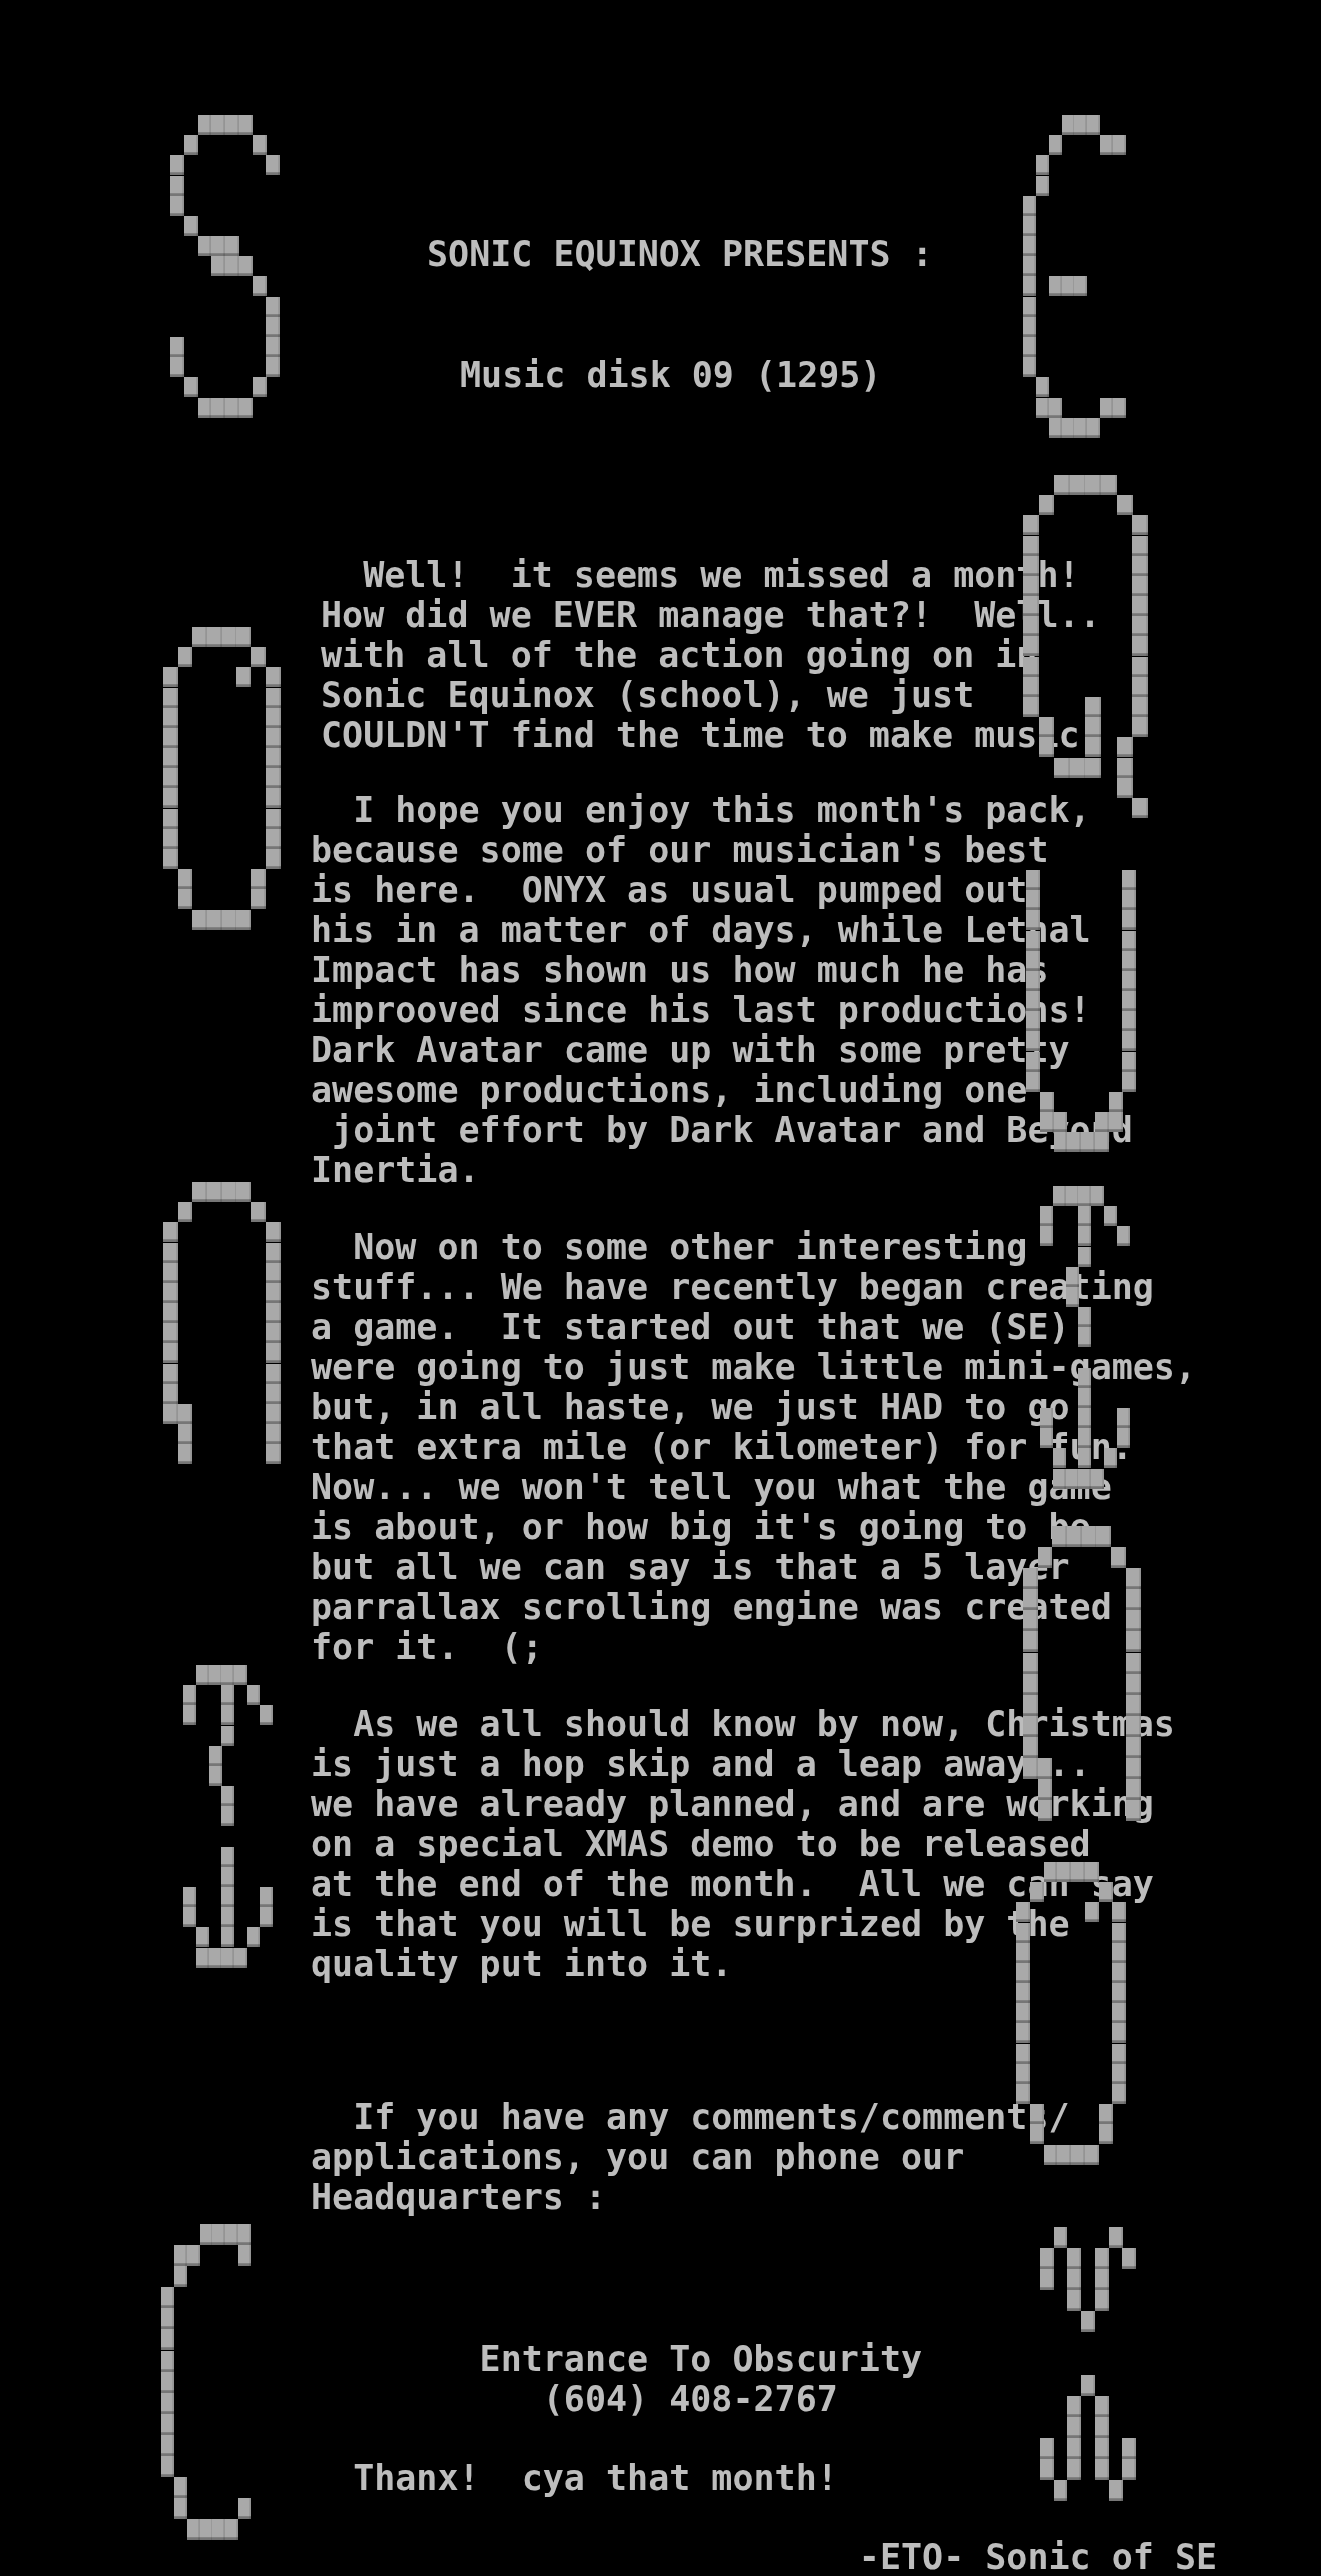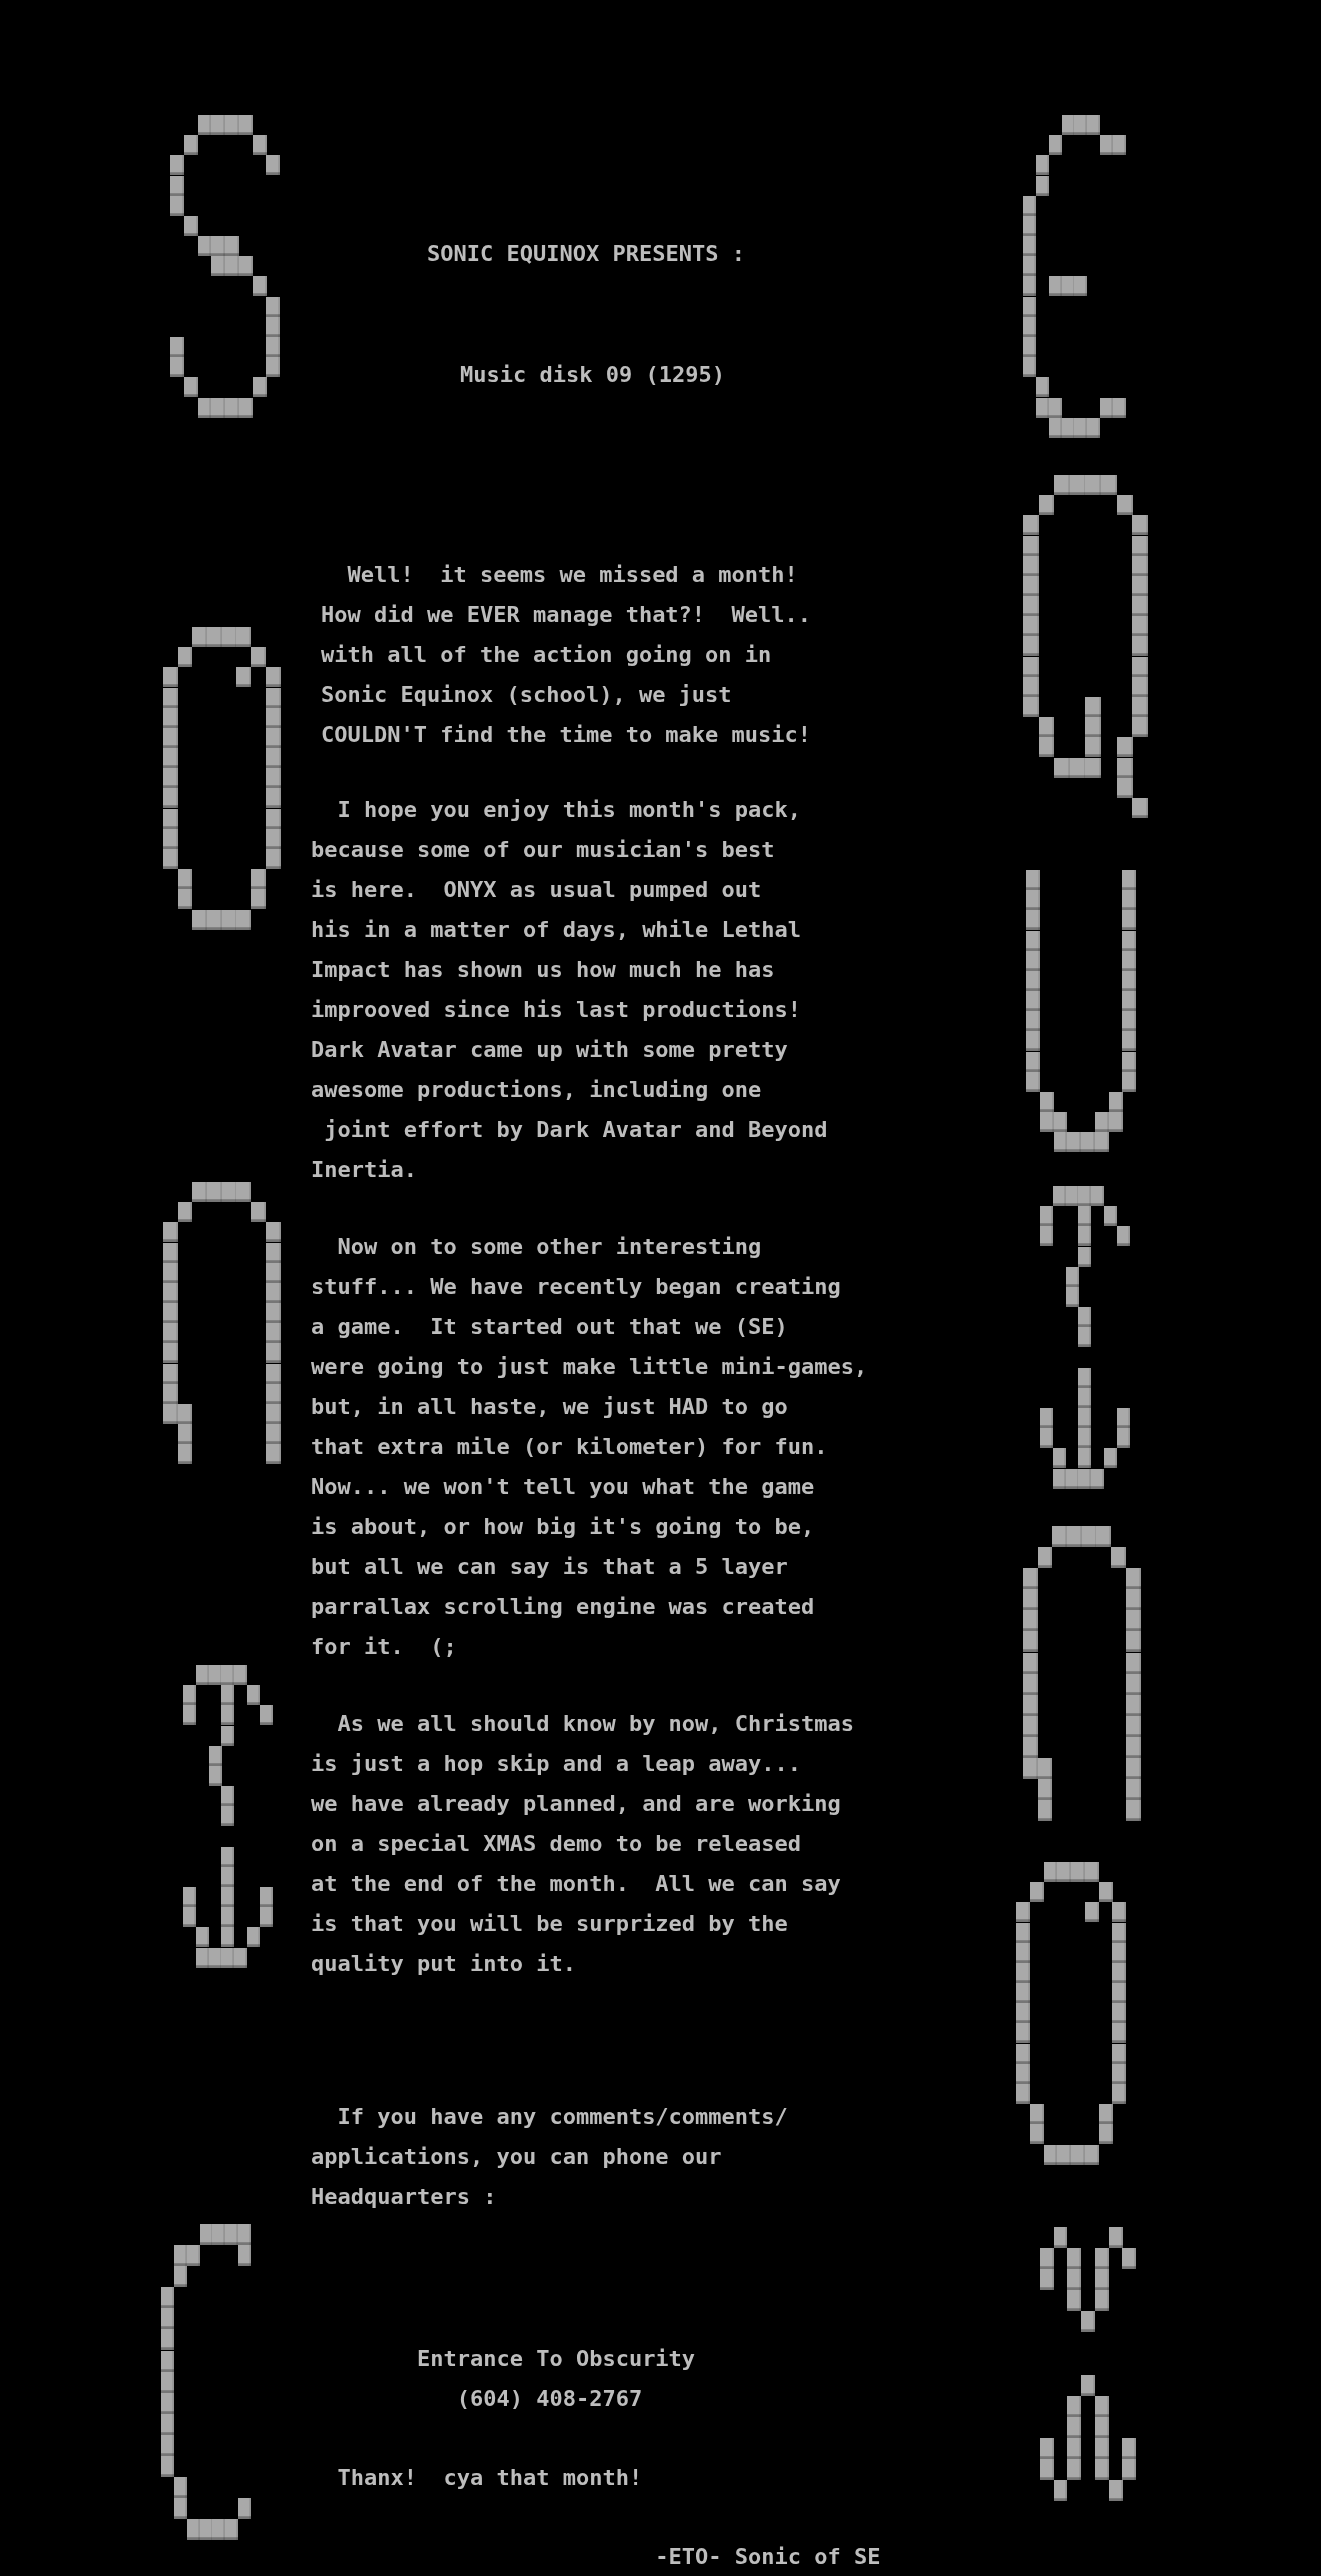--- a/index.html
+++ b/index.html
@@ -11,21 +11,21 @@
   body {
     width: 1321px; height: 2576px;
     background: var(--bg);
     position: relative;
     overflow: hidden;
   }
   .txt {
     position: absolute;
     margin: 0;
     font-family: "DejaVu Sans Mono", "Liberation Mono", monospace;
-    font-size: 22px;
+    font-size: 35px;
     line-height: 40px;
     font-weight: bold;
     color: var(--text);
     white-space: pre;
     letter-spacing: 0;
   }
   #title    { left: 427px; top: 234px; }
   #subtitle { left: 460px; top: 355px; }
   #para1    { left: 311px; top: 555px; margin-left: 10px; }
   #para2    { left: 311px; top: 790px; }

